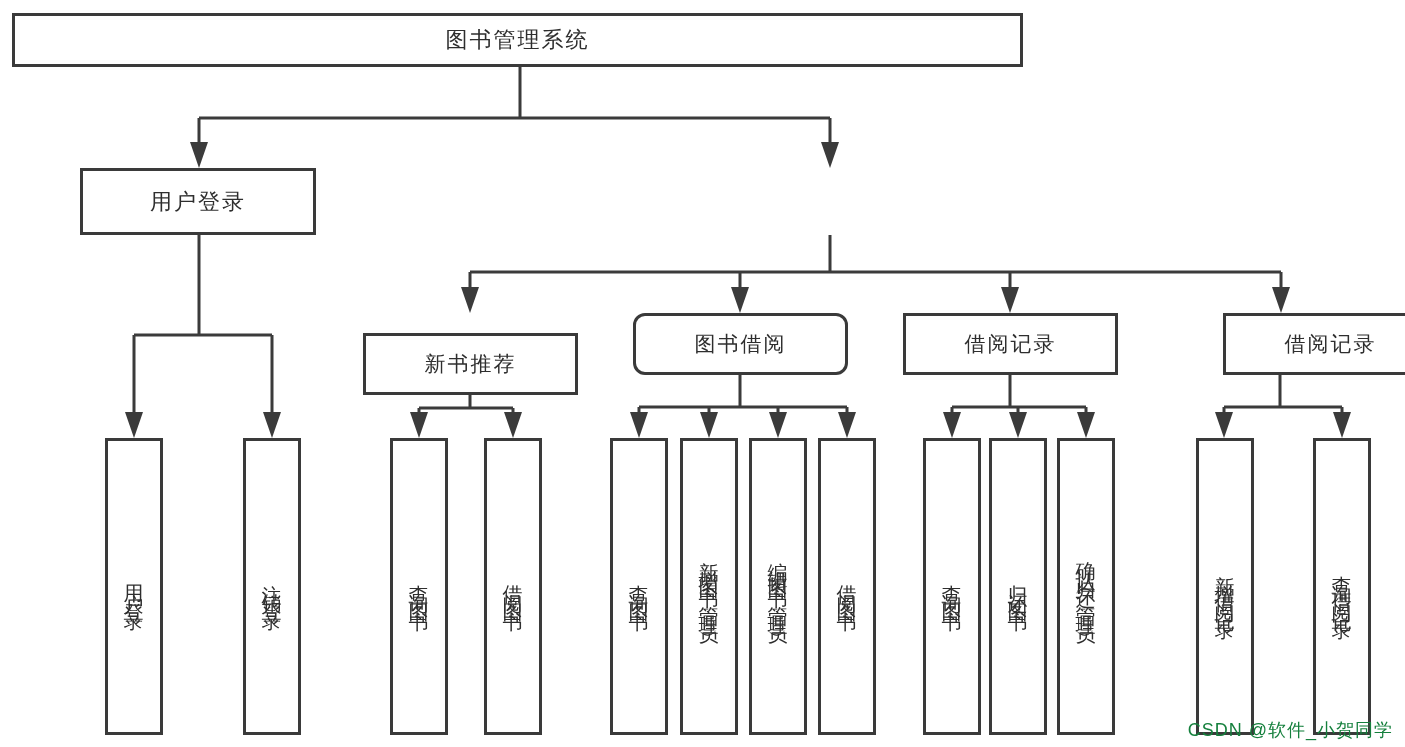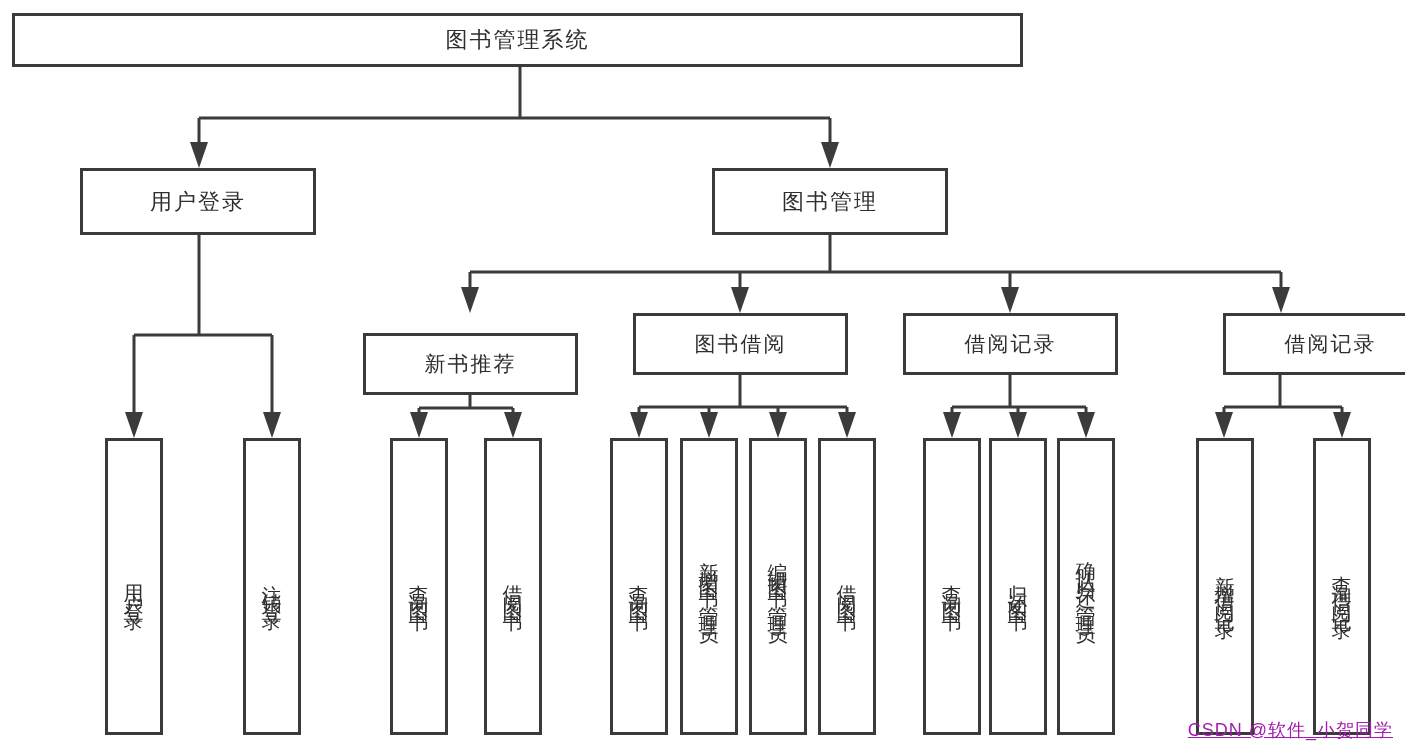--- a/index.html
+++ b/index.html
@@ -45,24 +45,23 @@
     letter-spacing: 9px;
     line-height: 1.0;
     white-space: nowrap;
   }
   .watermark {
     position: absolute;
     right: 12px;
     bottom: 5px;
     font-size: 18px;
     letter-spacing: 1px;
-    color: #a21caf;
+    color: #15803d;
     z-index: 5;
     white-space: nowrap;
-    text-decoration: underline;
   }
 </style>
 </head>
 <body>
 
 <div class="canvas">
 
   <svg class="connectors" width="1405" height="747" viewBox="0 0 1405 747">
     <path fill="none" stroke="#3b3b3b" stroke-width="3" d="
       M520 67 V118
@@ -121,28 +120,25 @@
     </g>
   </svg>
 
   <div class="box root">
     <span>图书管理系统</span>
   </div>
 
   <div class="box lvl1" style="left:80px;">
     <span>用户登录</span>
   </div>
-  <div class="box lvl1" style="left:712px;">
-    <span>图书管理</span>
-  </div>
 
   <div class="box lvl2" style="left:363px;margin-top:20px;">
     <span>新书推荐</span>
   </div>
-  <div class="box lvl2" style="left:633px;">
+  <div class="box lvl2" style="left:633px;border-radius:12px;">
     <span>图书借阅</span>
   </div>
   <div class="box lvl2" style="left:903px;">
     <span>借阅记录</span>
   </div>
   <div class="box lvl2" style="left:1211px;margin-left:12px;">
     <span>借阅记录</span>
   </div>
 
   <div class="box leaf" style="left:105px;">

